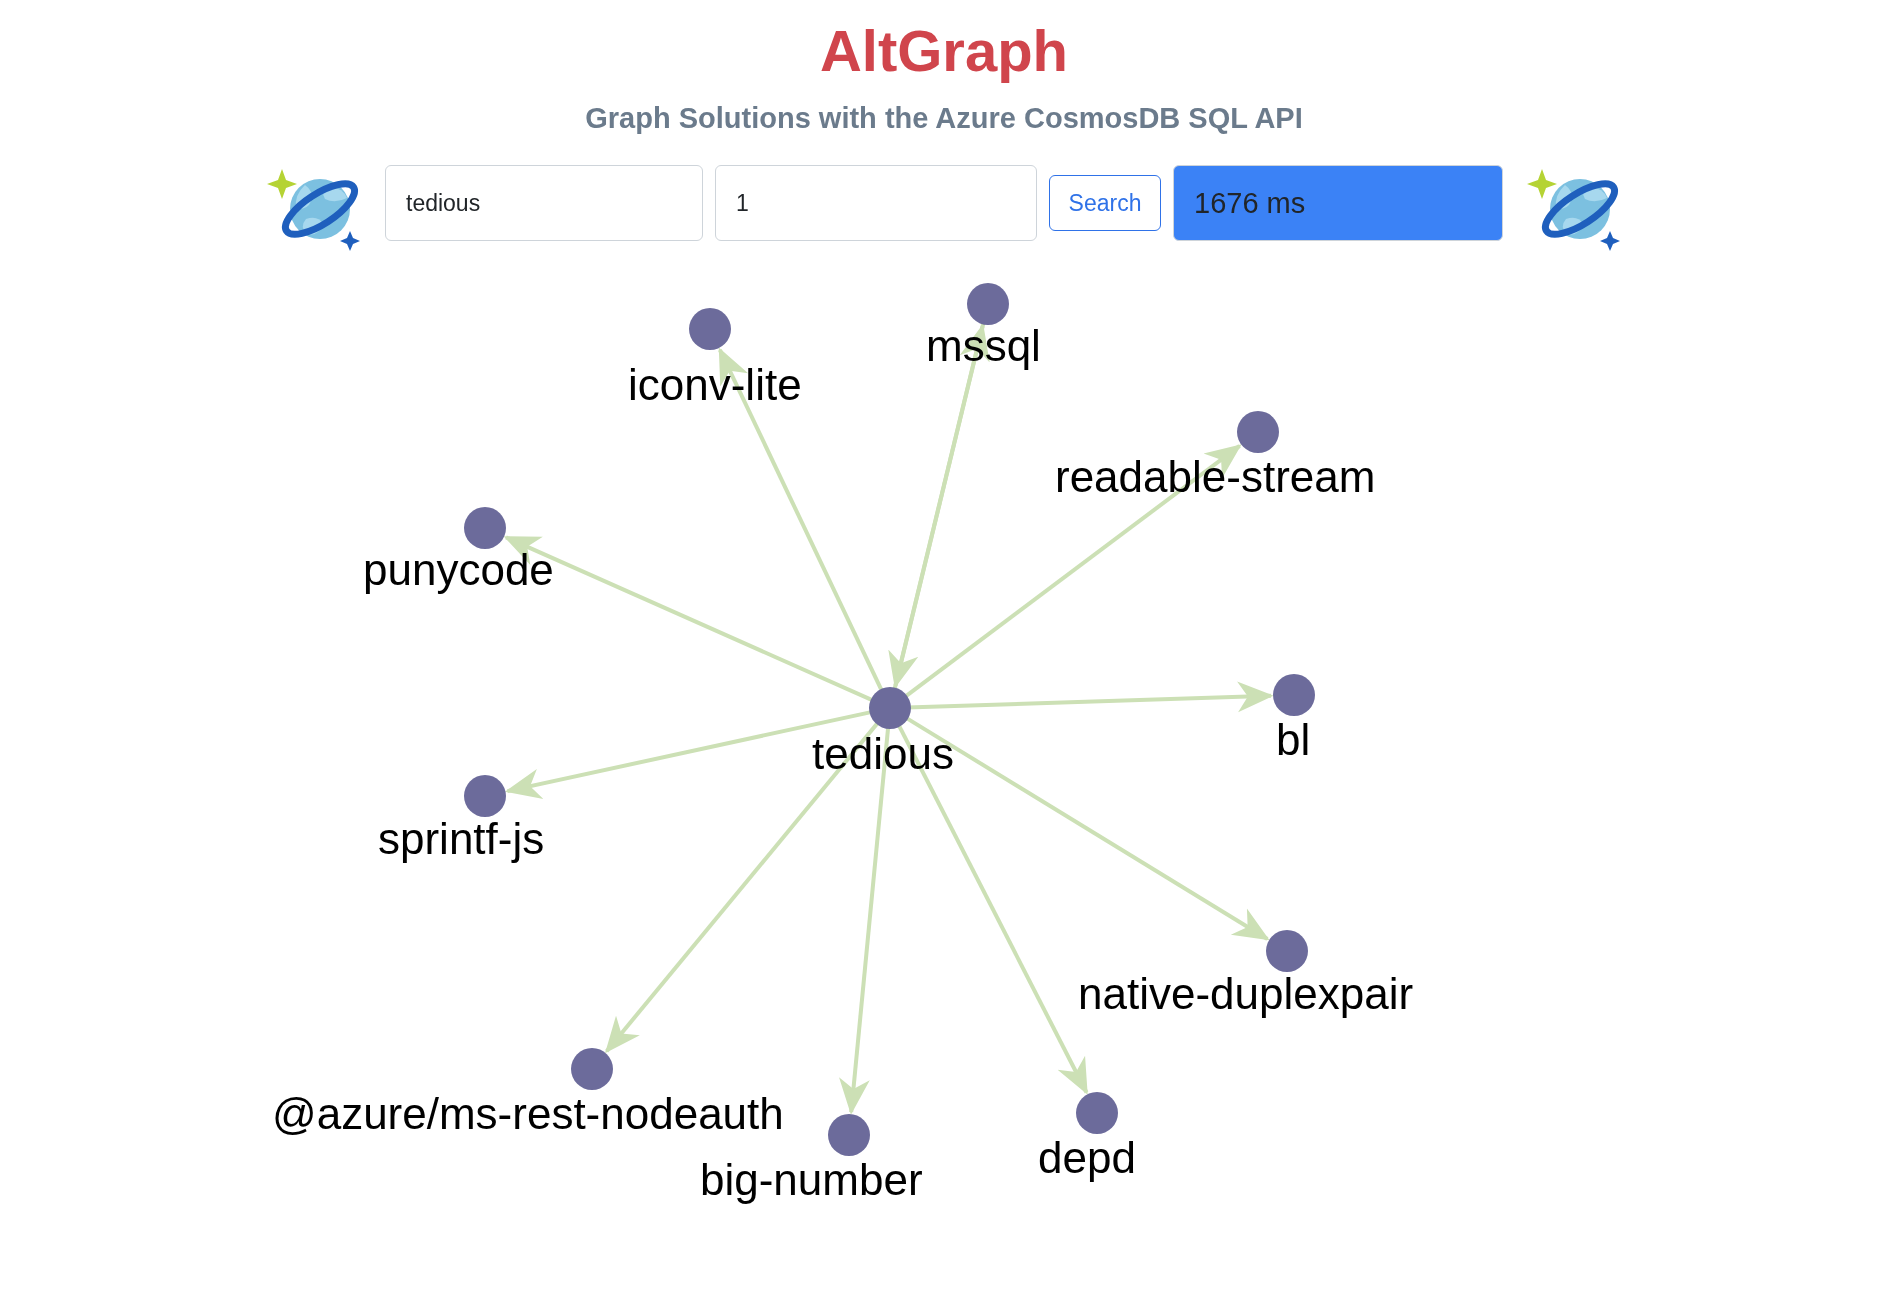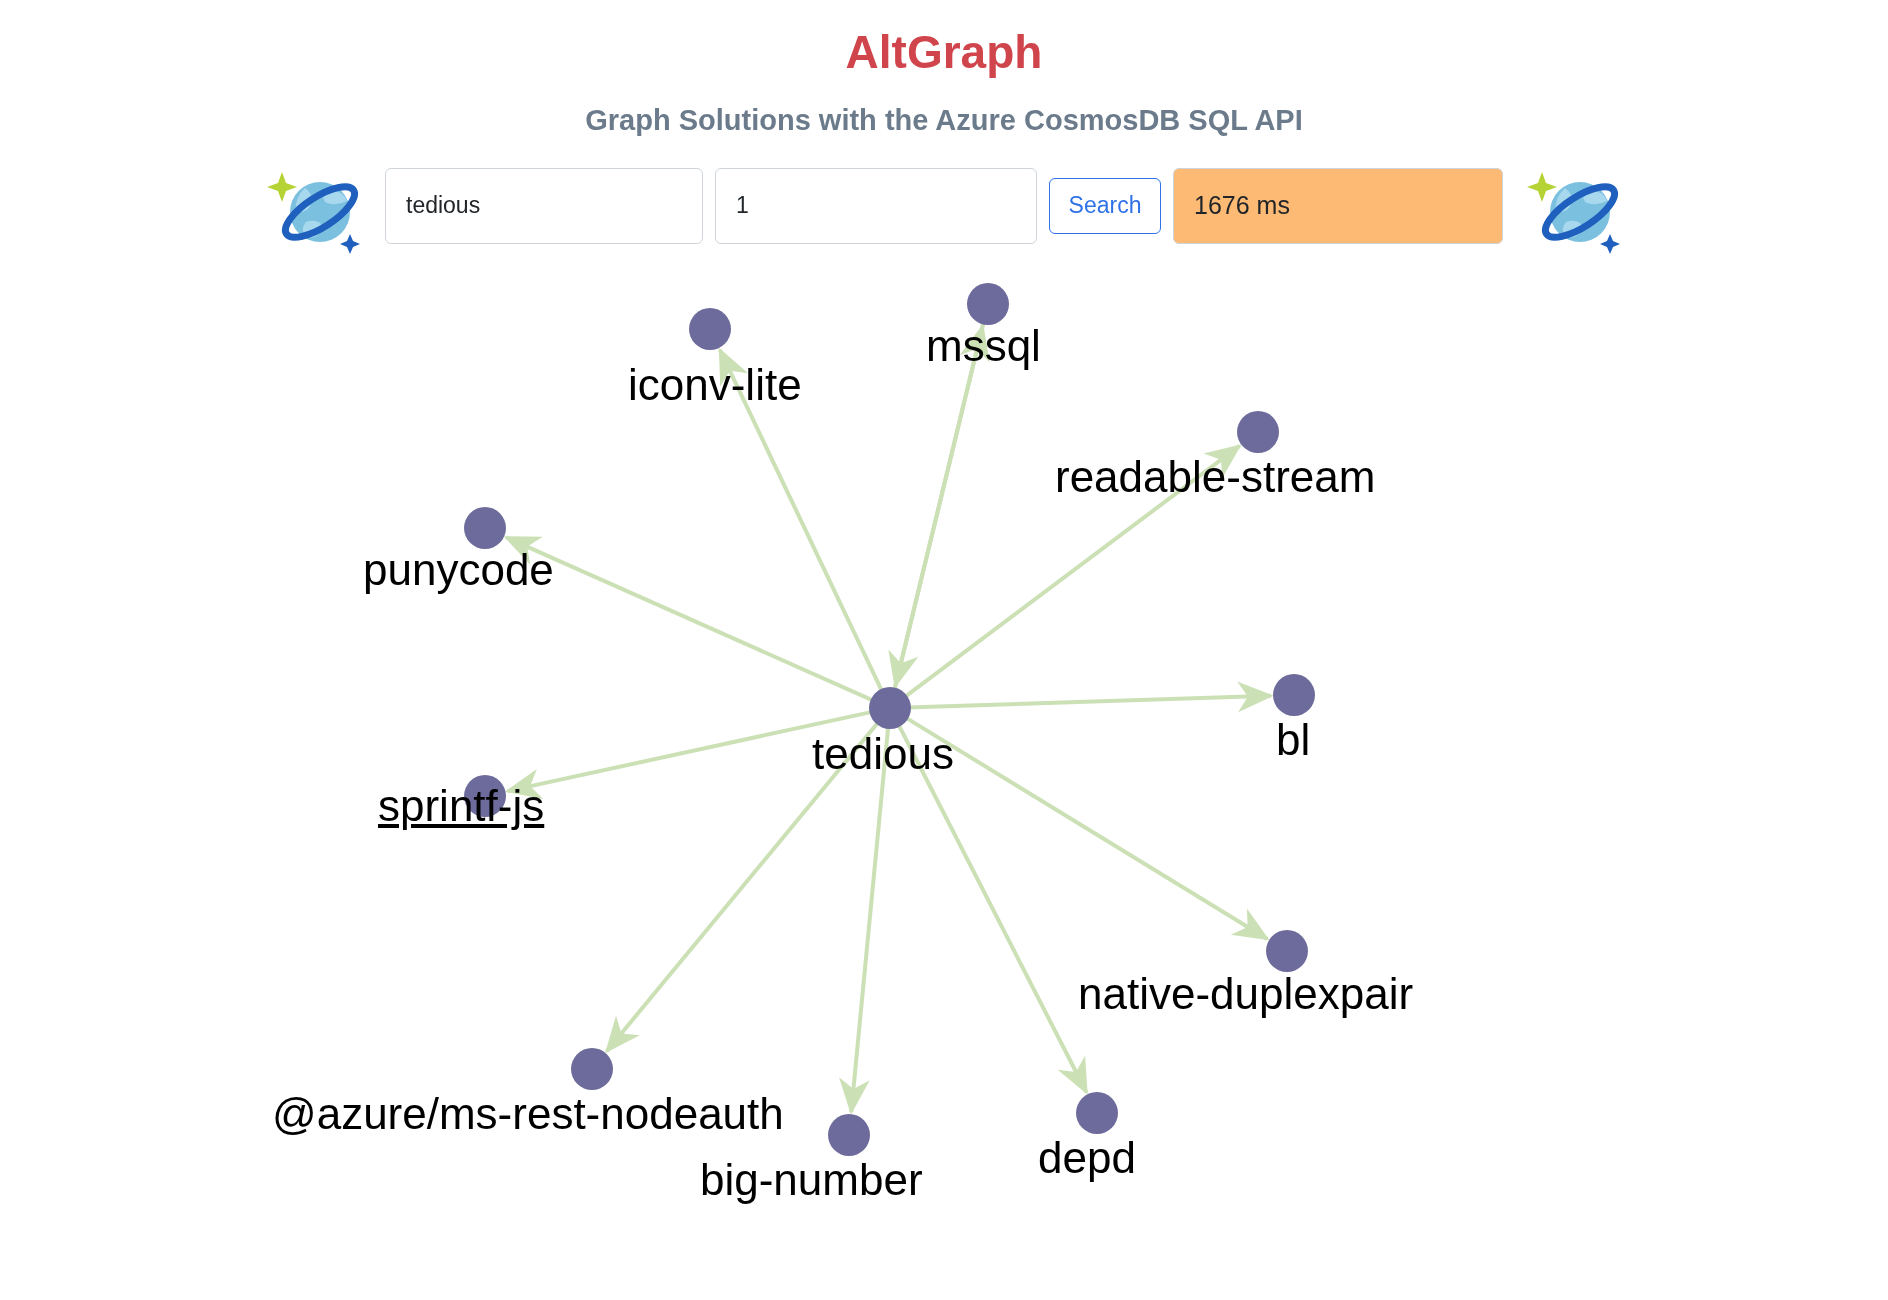--- a/index.html
+++ b/index.html
@@ -12,23 +12,23 @@
     height: 1300px;
     font-family: "Liberation Sans", sans-serif;
     overflow: hidden;
     position: relative;
   }
 
   
   .app-title {
     text-align: center;
     color: #d0454c;
-    font-size: 46px;
+    font-size: 58px;
     font-weight: bold;
-    margin: 16px;
+    margin: 8px;
     padding-top: 10px;
     letter-spacing: 0px;
     line-height: 1.15;
   }
   .app-subtitle {
     text-align: center;
     color: #6b7b8c;
     font-size: 29px;
     font-weight: bold;
     margin: 0;
@@ -81,23 +81,23 @@
     font-family: "Liberation Sans", sans-serif;
     font-size: 23px;
     cursor: pointer;
     box-sizing: border-box;
   }
   .timing-box {
     height: 76px;
     width: 330px;
     border: 1px solid #ced4da;
     border-radius: 6px;
-    background: #fdba74;
+    background: #3b82f6;
     color: #212529;
-    font-size: 25px;
+    font-size: 29px;
     display: flex;
     align-items: center;
     padding: 0 20px;
     box-sizing: border-box;
   }
 
   
   .graph-area {
     position: absolute;
     left: 0;
@@ -192,19 +192,19 @@
       <circle cx="1097" cy="873" r="21" fill="#6c6b9b"></circle>
       <circle cx="849" cy="895" r="21" fill="#6c6b9b"></circle>
     </svg>
   <div id="graph-labels">
       <div class="node-label" style="left: 812px; top: 492px;">tedious</div>
       <div class="node-label" style="left: 628px; top: 108px; margin-top: 15px;">iconv-lite</div>
       <div class="node-label" style="left: 926px; top: 84px; text-align: right;">mssql</div>
       <div class="node-label" style="left: 1055px; top: 215px;">readable-stream</div>
       <div class="node-label" style="left: 363px; top: 308px;">punycode</div>
       <div class="node-label" style="left: 1276px; top: 478px;">bl</div>
-      <div class="node-label" style="left: 378px; top: 544px; text-decoration: underline;">sprintf-js</div>
+      <div class="node-label" style="left: 378px; top: 577px;">sprintf-js</div>
       <div class="node-label" style="left: 1078px; top: 732px;">native-duplexpair</div>
       <div class="node-label" style="left: 272px; top: 852px;">@azure/ms-rest-nodeauth</div>
       <div class="node-label" style="left: 1038px; top: 896px;">depd</div>
       <div class="node-label" style="left: 700px; top: 918px;">big-number</div>
     </div>
 </div>
 
 </body></html>

